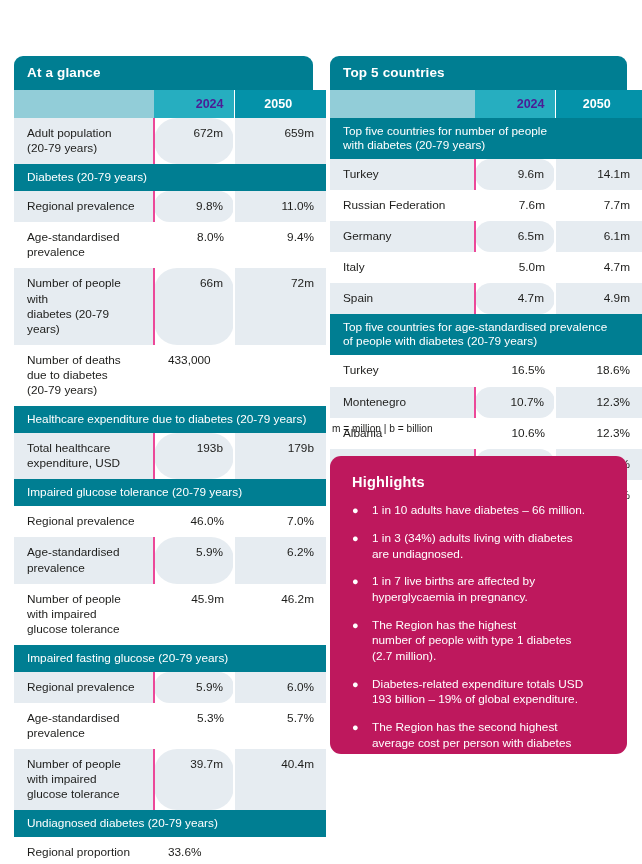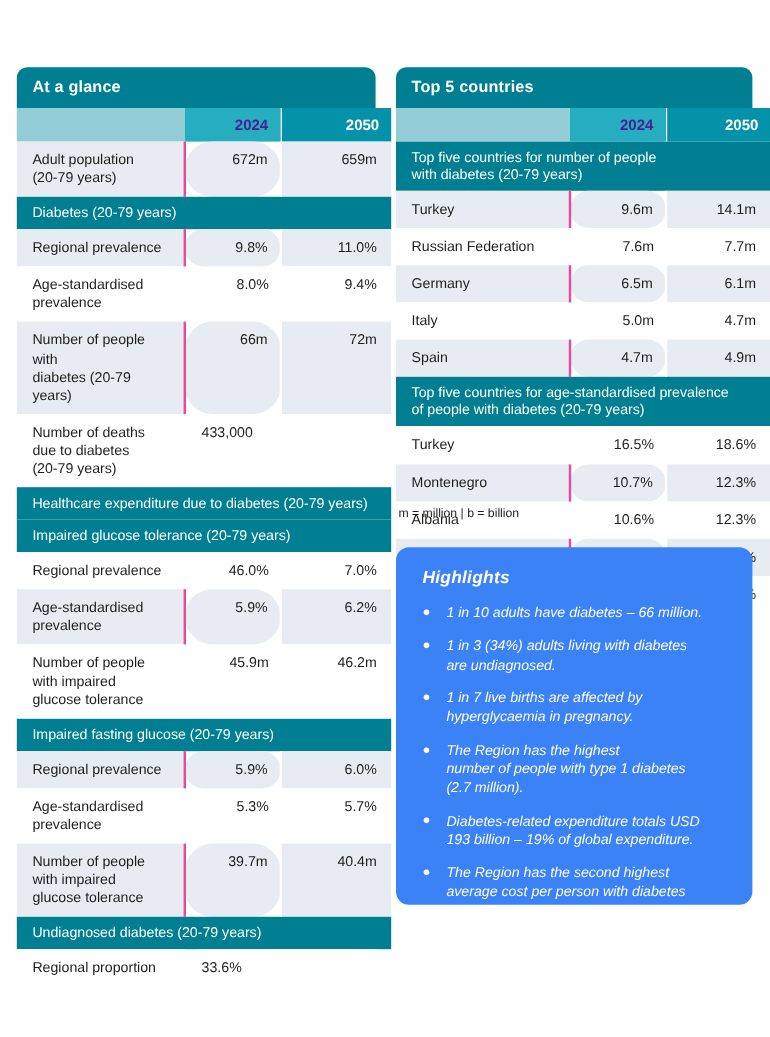--- a/index.html
+++ b/index.html
@@ -36,21 +36,21 @@
   .rcol-y2 { width: 87px; }
 
   .yr-blank { background: #92cdd8; }
   .yr-2024 {
     background: #26aec0; color: #4c1d95; font-weight: bold; font-size: 12.5px;
     text-align: right; padding: 7px 10px 7px 6px;
     border-right: 1px solid #ffffff;
   }
   .yr-2050 {
     background: #0492a9; color: #fff; font-weight: bold; font-size: 12.5px;
-    text-align: right; padding: 7px 10px 7px 6px;
+    text-align: center; padding: 7px 10px 7px 6px;
   }
 
   .section-row td {
     background: #007e92; color: #ffffff;
     font-size: 11.8px; padding: 6px 13px 7px 13px;
   }
 
   .data-row td {
     font-size: 11.8px; color: #1d1d1b;
     padding: 8px 10px 8px 13px;
@@ -68,25 +68,24 @@
   
   .footnote {
     position: absolute;
     font-size: 10.2px;
     color: #1d1d1b;
   }
 
   
   .highlights {
     position: absolute;
-    background: #3b82f6;
+    background: #be185d;
     border-radius: 11px;
     color: #ffffff;
     padding: 18px 4px 18px 22px;
-    font-style: italic;
   }
   .highlights h2 {
     font-size: 14.5px; font-weight: bold; margin-bottom: 13px; letter-spacing: .2px;
   }
   .hl-list { list-style: none; }
   .hl-item {
     display: flex; font-size: 11.8px; line-height: 1.33;
     margin-bottom: 12px;
   }
   .hl-item:last-child { margin-bottom: 0; }
@@ -137,20 +136,25 @@
             <td class="val">66m</td>
             <td class="val2">72m</td>
           </tr>
           <tr class="data-row plain">
             <td class="lbl">Number of deaths<br>due to diabetes<br>(20-79 years)</td>
             <td colspan="2" class="val wide-val" style="text-align: left; padding-left: 14px;">433,000</td>
           </tr>
           <tr class="section-row">
             <td colspan="3">Healthcare expenditure due to diabetes (20-79 years)</td>
           </tr>
+          <tr class="data-row shaded">
+            <td class="lbl">Total healthcare<br>expenditure, USD</td>
+            <td class="val">193b</td>
+            <td class="val2">179b</td>
+          </tr>
           <tr class="section-row">
             <td colspan="3">Impaired glucose tolerance (20-79 years)</td>
           </tr>
           <tr class="data-row plain">
             <td class="lbl">Regional prevalence</td>
             <td class="val">46.0%</td>
             <td class="val2">7.0%</td>
           </tr>
           <tr class="data-row shaded">
             <td class="lbl">Age-standardised<br>prevalence</td>

